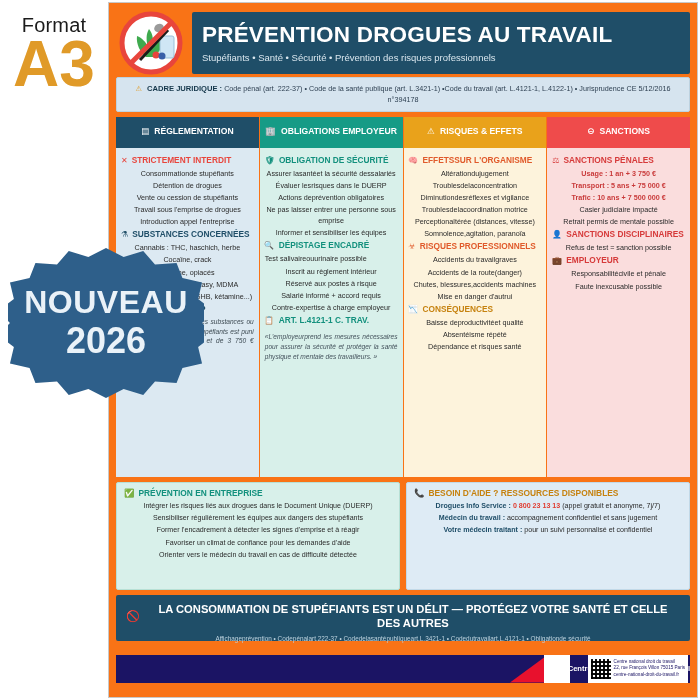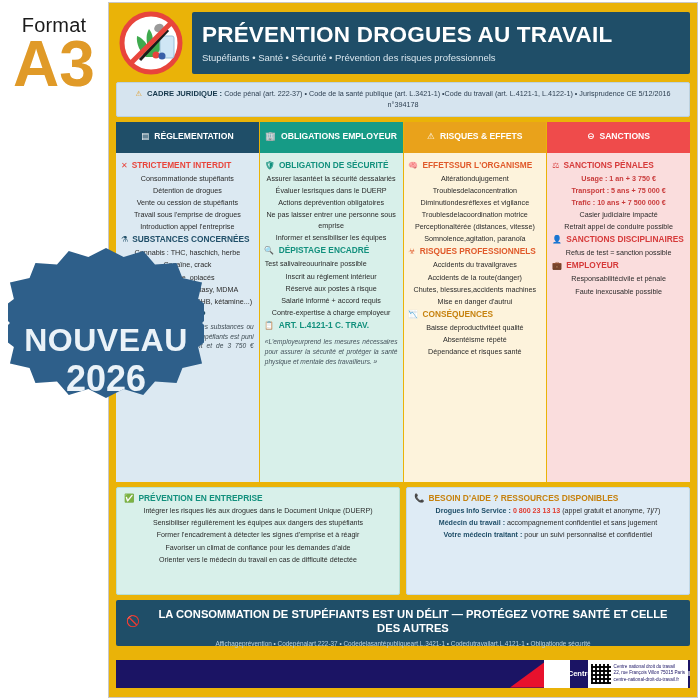--- a/index.html
+++ b/index.html
@@ -12,38 +12,38 @@
   .stage{position:relative;width:700px;height:700px;}
 
   
   .format-box{position:absolute;left:0;top:14px;width:108px;text-align:center;}
   .format-word{font-size:20px;color:#1b1b1b;letter-spacing:.2px;}
   .format-a3{font-size:64px;font-weight:bold;color:#e09a28;line-height:.92;margin-top:-2px;}
 
   
   .poster{
     position:absolute;left:108px;top:2px;width:590px;height:696px;
-    background:#eab308;border:1px solid #c8c8c8;box-sizing:border-box;
+    background:#f97316;border:1px solid #c8c8c8;box-sizing:border-box;
     padding:6px 7px 0 7px;
   }
 
   
   .header{display:flex;align-items:center;gap:6px;height:68px;}
   .logo{width:70px;height:66px;flex:0 0 70px;position:relative;}
   .title-bar{
     flex:1 1 auto;height:62px;background:#1f4e68;border-radius:2px;
     padding:5px 10px;box-sizing:border-box;color:#fff;
     display:flex;flex-direction:column;justify-content:center;
   }
   .title-main{font-size:22.5px;font-weight:bold;letter-spacing:.2px;line-height:1.05;}
   .title-sub{font-size:9.5px;color:#d9e6ee;margin-top:5px;}
 
   
   .legal{
-    margin-top:5px;background:#d6e4ef;border:1px solid #bdd2e0;border-radius:2px;
+    background:#d6e4ef;border:1px solid #bdd2e0;border-radius:2px;
     padding:5px 8px;text-align:center;font-size:7.2px;color:#2c3e50;line-height:1.5;
   }
   .legal b{font-size:7.6px;color:#14364a;}
   .legal .warn{color:#e0a33a;margin-right:3px;}
 
   
   .cols{display:flex;margin-top:5px;height:360px;}
   .col{flex:1 1 25%;display:flex;flex-direction:column;box-sizing:border-box;}
   .col + .col{margin-left:1px;}
   .col-head{
@@ -104,21 +104,21 @@
   .qr{width:20px;height:20px;background:
       repeating-linear-gradient(0deg,#111 0 2px,#fff 2px 4px),
       repeating-linear-gradient(90deg,#111 0 2px,transparent 2px 4px);
       background-blend-mode:multiply;}
   .foot-addr{font-size:4.6px;color:#1b1464;line-height:1.45;}
 
   
   .badge{
     position:absolute;left:8px;top:248px;width:196px;height:150px;
     background:#2e5f8a;color:#eaf2f8;
-    display:flex;flex-direction:column;align-items:center;justify-content:flex-end;
+    display:flex;flex-direction:column;align-items:center;justify-content:center;
     clip-path:polygon(50% 0%,59% 6%,69% 2%,75% 11%,86% 10%,89% 20%,99% 23%,97% 34%,105% 42%,99% 50%,105% 58%,97% 66%,99% 77%,89% 80%,86% 90%,75% 89%,69% 98%,59% 94%,50% 100%,41% 94%,31% 98%,25% 89%,14% 90%,11% 80%,1% 77%,3% 66%,-5% 58%,1% 50%,-5% 42%,3% 34%,1% 23%,11% 20%,14% 10%,25% 11%,31% 2%,41% 6%);
     text-align:center;
   }
   .badge-top{font-size:32px;font-weight:bold;letter-spacing:.5px;line-height:1;}
   .badge-bot{font-size:36px;font-weight:bold;line-height:1.05;margin-top:4px;}
 </style>
 </head>
 <body>
 
 <div class="stage">
@@ -270,21 +270,21 @@
         </div>
         <div class="col-body b4">
           <div class="sec-title t4">
             <span class="ic">⚖</span>
             <span>SANCTIONS PÉNALES</span>
           </div>
           <div class="li" style="color:#c93b3b;font-weight:bold">Usage : 1 an + 3 750 €</div>
           <div class="li" style="color:#c93b3b;font-weight:bold">Transport : 5 ans + 75 000 €</div>
           <div class="li" style="color:#c93b3b;font-weight:bold">Trafic : 10 ans + 7 500 000 €</div>
           <div class="li">Casier judiciaire impacté</div>
-          <div class="li">Retrait appel de conduire possible</div>
+          <div class="li">Retrait permis de mentale possible</div>
 
           <div class="sec-title t4">
             <span class="ic">👤</span>
             <span>SANCTIONS DISCIPLINAIRES</span>
           </div>
           <div class="li">Refus de test = sanction possible</div>
 
           <div class="sec-title t4">
             <span class="ic">💼</span>
             <span>EMPLOYEUR</span>

